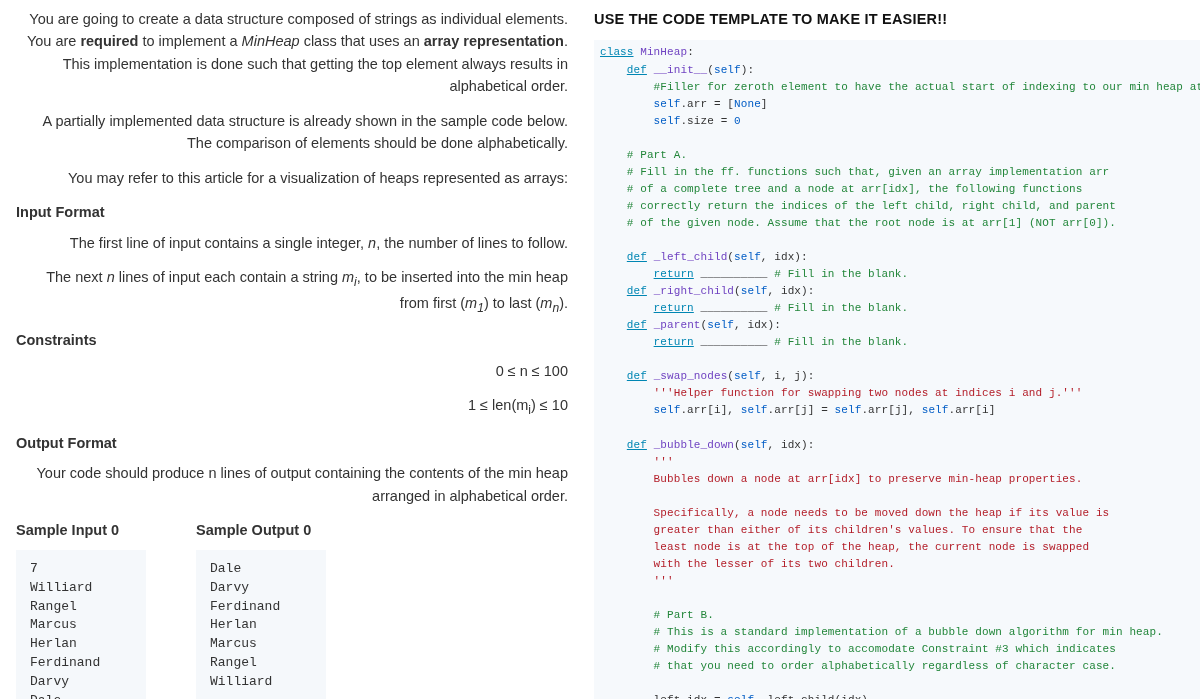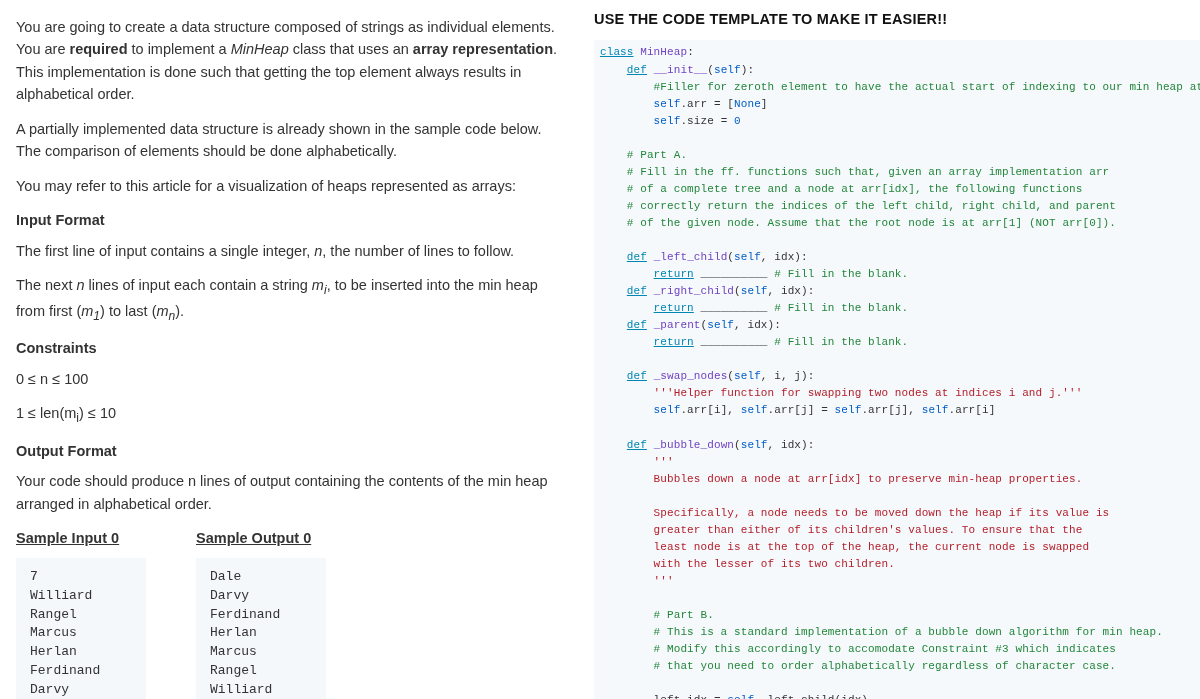--- a/index.html
+++ b/index.html
@@ -19,38 +19,38 @@
     width: 1200px;
     padding: 8px 16px 0 16px;
     gap: 26px;
   }
   .left {
     flex: 0 0 552px;
   }
   .right {
     flex: 1 1 auto;
   }
-  .left p { margin: 8px 0 12px 0; }
+  .left p { margin: 0 0 12px 0; text-align: right; }
   .left a { color: #1ba0e2; text-decoration: none; }
   .bold { font-weight: 600; }
   .italic { font-style: italic; }
   .h { font-weight: 600; margin: 10px 0 8px 0; }
   .use-template {
     font-weight: 700;
     font-size: 14.5px;
     color: #111;
     margin: 0 0 10px 0;
     letter-spacing: 0.2px;
   }
   .sample-row {
     display: flex;
     gap: 50px;
     margin-top: 4px;
   }
-  .sample-head { font-weight: 600; text-decoration: underline; }
+  .sample-head { font-weight: 600; }
   .sample-box {
     background: #f5f8fb;
     padding: 10px 14px;
     font-family: "Consolas","Menlo","Courier New",monospace;
     font-size: 13px;
     white-space: pre;
     line-height: 1.45;
     margin-top: 8px;
     min-width: 130px;
   }

